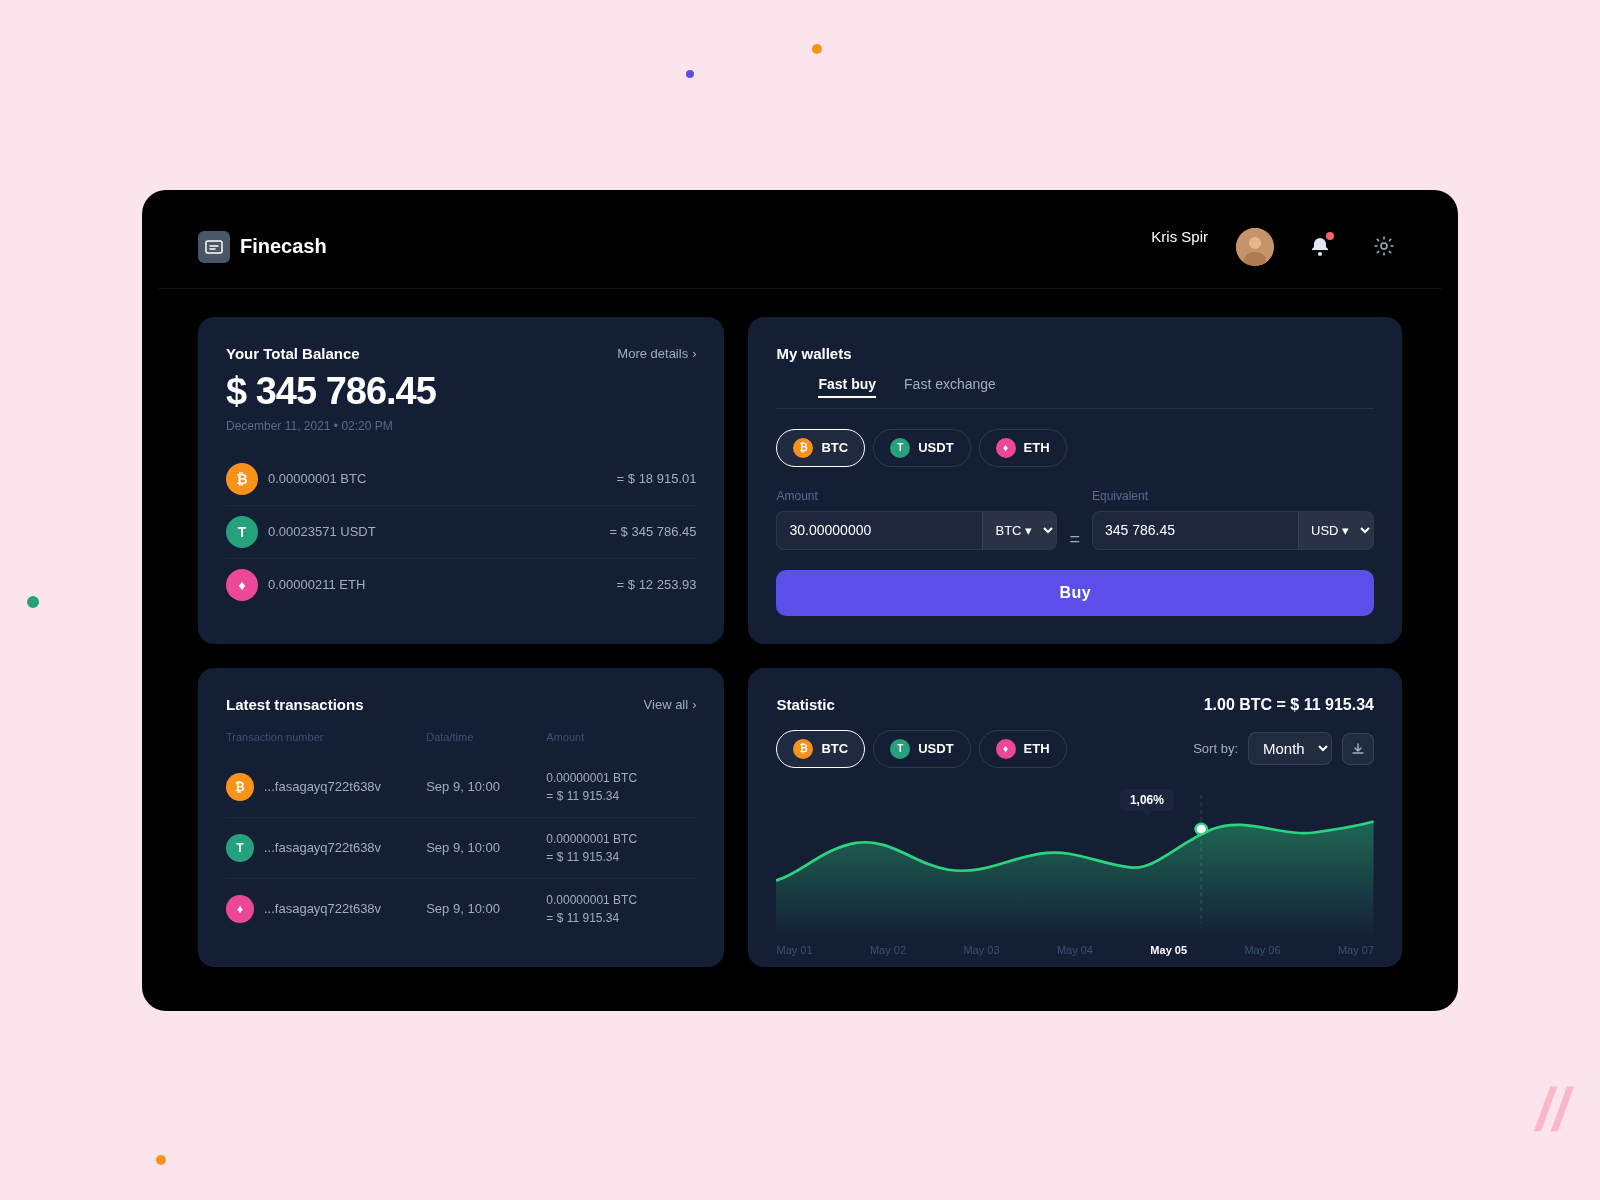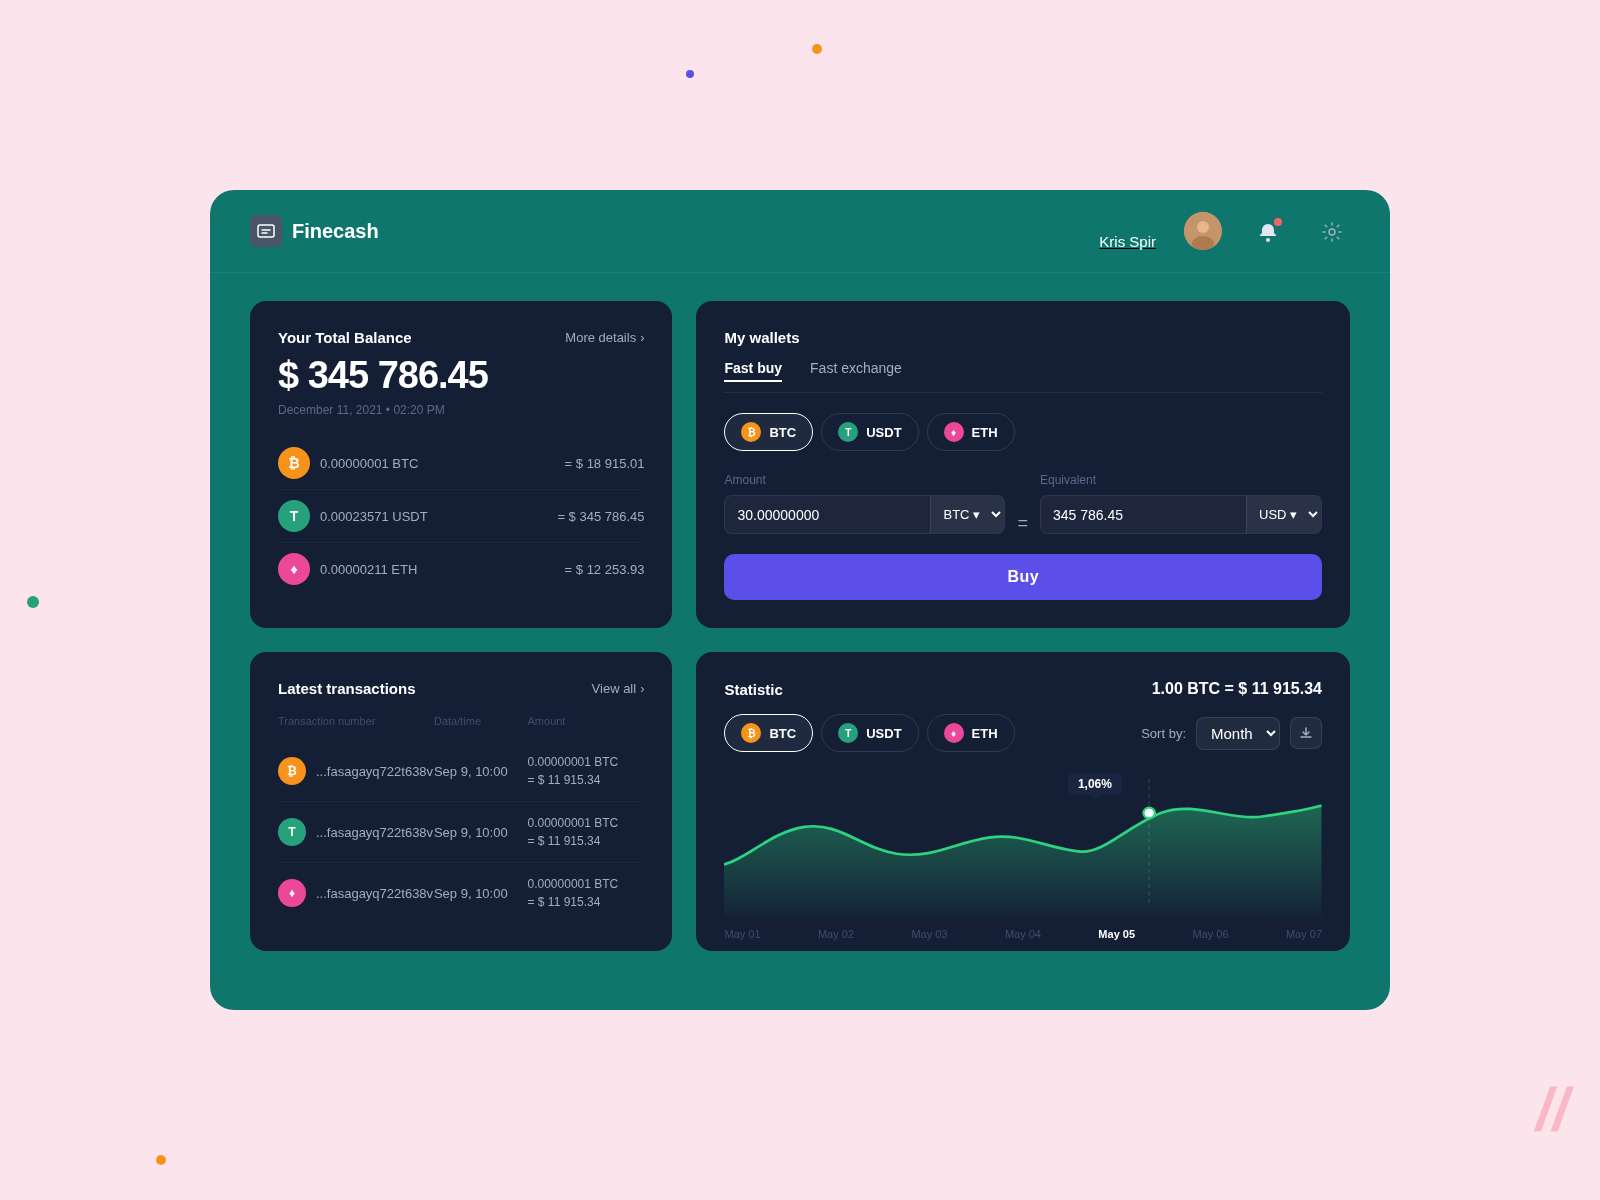--- a/index.html
+++ b/index.html
@@ -12,25 +12,25 @@
       justify-content: center;
       font-family: 'Segoe UI', Arial, sans-serif;
       position: relative;
       overflow: hidden;
     }
     .bg-dot {
       position: absolute;
       border-radius: 50%;
     }
     .app-container {
-      width: 1180px;
+      width: 1316px;
       min-height: 820px;
-      background: #0f766e;
+      background: #000000;
       border-radius: 24px;
-      padding: 0;
+      padding: 16px;
       position: relative;
       overflow: hidden;
     }
     
     .header {
       display: flex;
       align-items: center;
       justify-content: space-between;
       padding: 22px 40px;
       border-bottom: 1px solid rgba(255,255,255,0.07);
@@ -49,21 +49,21 @@
       background: #4a5568;
       border-radius: 6px;
       display: flex;
       align-items: center;
       justify-content: center;
       color: #fff;
       font-size: 16px;
     }
     .header-right {
       display: flex;
-      align-items: flex-end;
+      align-items: flex-start;
       gap: 28px;
       text-decoration: underline;
     }
     .user-name {
       color: #fff;
       font-size: 15px;
       font-weight: 500;
     }
     .avatar {
       width: 38px;
@@ -192,20 +192,21 @@
     .tab {
       color: #a0aec0;
       font-size: 14px;
       cursor: pointer;
       padding-bottom: 4px;
     }
     .tab.active {
       color: #fff;
       border-bottom: 2px solid #fff;
       font-weight: 600;
+      margin-left: 42px;
     }
     .coin-selector {
       display: flex;
       gap: 8px;
       margin-bottom: 22px;
     }
     .coin-btn {
       display: flex;
       align-items: center;
       gap: 8px;

